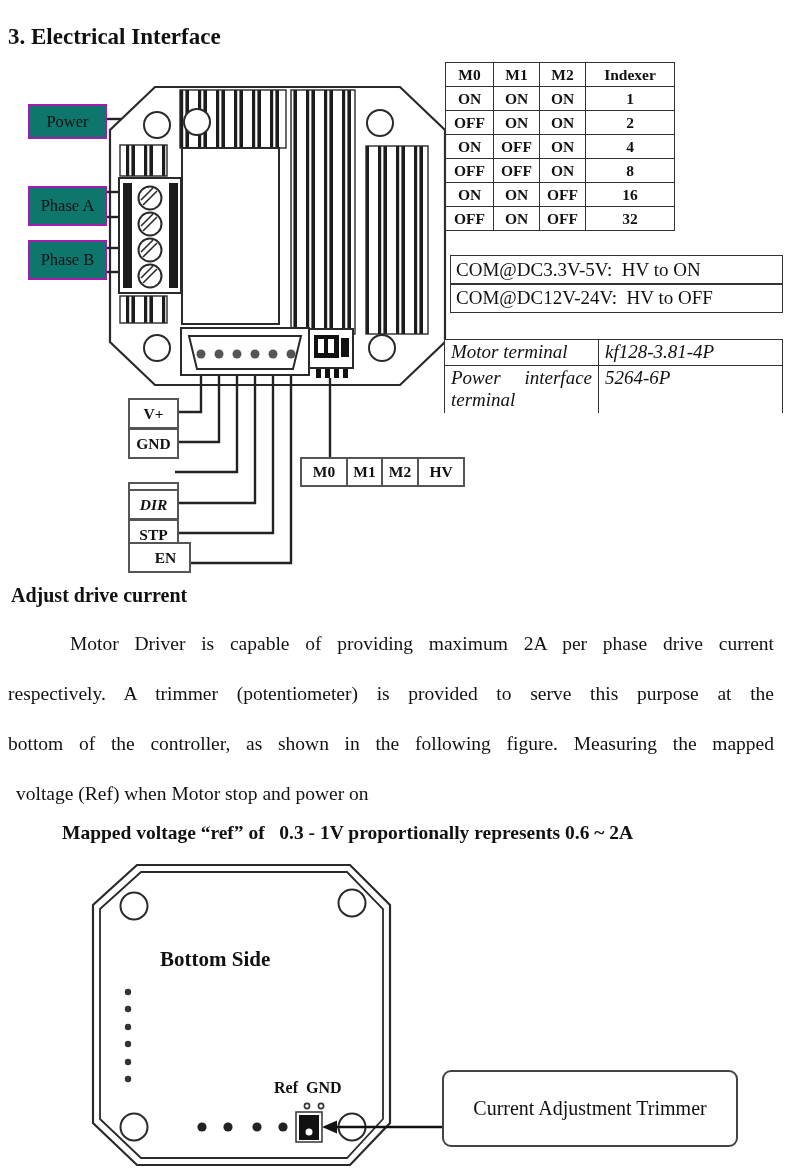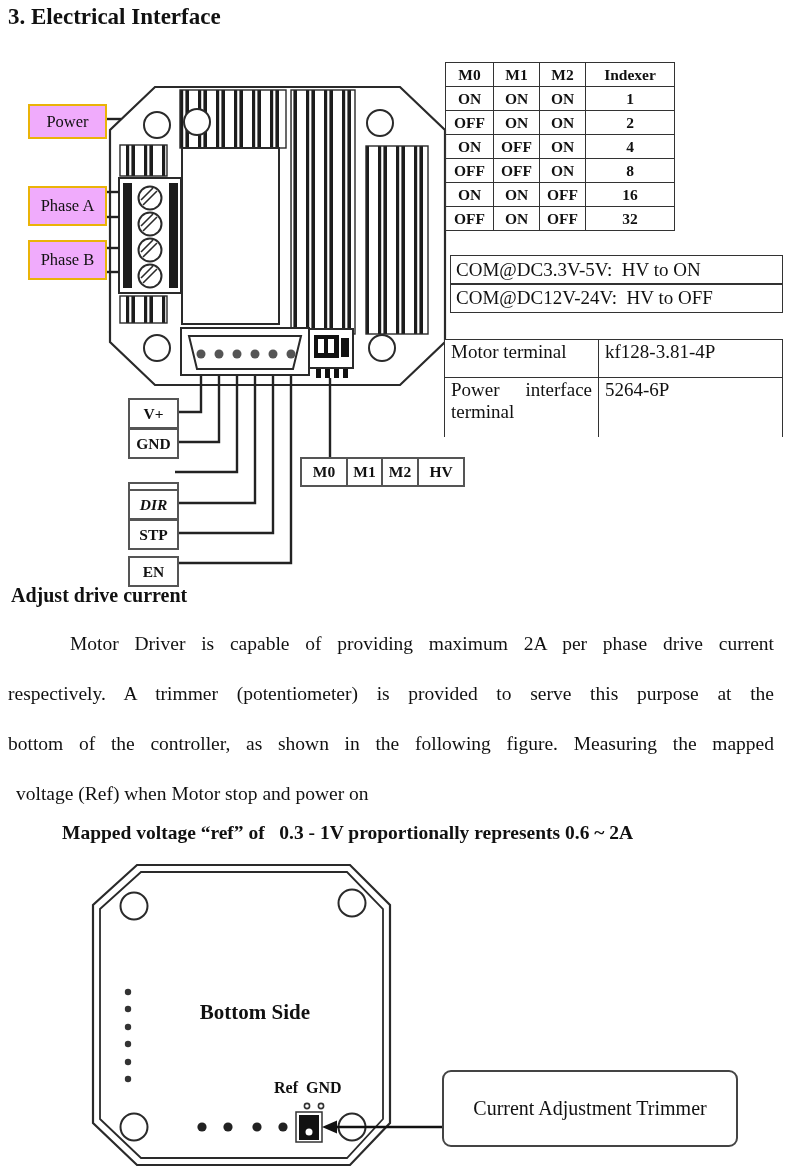--- a/index.html
+++ b/index.html
@@ -4,35 +4,35 @@
 <style>
   html,body{margin:0;padding:0;background:#fff;}
   #page{position:relative;width:800px;height:1173px;background:#fff;overflow:hidden;
         font-family:"Liberation Serif", serif;color:#111;}
   .abs{position:absolute;}
   .h1{font-size:23px;font-weight:bold;}
   .h2{font-size:20px;font-weight:bold;}
   .bodyline{width:766px;font-size:19.5px;line-height:26px;text-align:justify;text-align-last:justify;}
   .bodyline.last{text-align:left;text-align-last:left;margin-left:8px;}
   .boldnote{font-size:19.5px;font-weight:bold;white-space:pre;}
-  .lblbox{border:2px solid #eab308;background:#f0abfc;display:flex;align-items:center;justify-content:center;
+  .lblbox{border:2px solid #a21caf;background:#0f766e;display:flex;align-items:center;justify-content:center;
           font-size:16.5px;}
   .pinbox{border:2px solid #555;background:#fff;display:flex;align-items:center;justify-content:center;
           font-size:15.5px;font-weight:bold;width:47px;height:27px;left:128px;}
   .modewrap{display:flex;}
   .modecell{border:2px solid #555;border-left:none;background:#fff;height:26px;display:flex;
             align-items:center;justify-content:center;font-size:15.5px;font-weight:bold;}
   .modecell:first-child{border-left:2px solid #555;}
   table.idx{border-collapse:collapse;font-size:15.5px;font-weight:bold;}
   table.idx td{border:1.6px solid #333;text-align:center;height:23px;padding:0;}
   .comrow{border:1.4px solid #333;background:#fff;font-size:19px;display:flex;align-items:center;
           padding-left:5px;white-space:pre;height:27px;width:326px;text-align:right;}
   .termtbl{border:1.6px solid #333;border-bottom:none;display:grid;grid-template-columns:153px 184px;
            font-size:19px;background:#fff;}
-  .termtbl .c{padding:1px 6px 14px 6px;}
+  .termtbl .c{padding:1px 6px 2px 6px;font-style:italic;}
   .termtbl .r1{border-bottom:1.6px solid #333;}
   .termtbl .v{border-left:1.6px solid #333;}
   .justcell{text-align:justify;text-align-last:justify;}
   .bottomside{font-size:21px;font-weight:bold;}
   .refgnd{font-size:16px;font-weight:bold;white-space:pre;}
   .callout{border:2px solid #444;background:#fff;display:flex;align-items:center;justify-content:center;
            font-size:20px;width:292px;height:73px;}
   svg{display:block;}
 </style>
 </head>
@@ -165,32 +165,32 @@
         <rect x="299" y="1115" width="20" height="25" fill="#111"></rect>
         <circle cx="309" cy="1132" r="3.5" fill="#fff"></circle>
       </g>
       <g>
         <line x1="442" y1="1127" x2="333" y2="1127" stroke="#111" stroke-width="2.6"></line>
         <polygon points="322,1127 337,1120.5 337,1133.5" fill="#111"></polygon>
       </g>
     </g>
   </svg>
 
-  <div class="abs h1" style="left:8px;top:4px;">3. Electrical Interface</div>
+  <div class="abs h1" style="left:8px;top:24px;">3. Electrical Interface</div>
 
   <div class="abs lblbox" style="left:28px;top:104px;width:75px;height:31px;">Power</div>
   <div class="abs lblbox" style="left:28px;top:186px;width:75px;height:36px;">Phase A</div>
   <div class="abs lblbox" style="left:28px;top:240px;width:75px;height:36px;">Phase B</div>
 
   <div class="abs pinbox" style="top:398px;">V+</div>
   <div class="abs pinbox" style="top:428px;">GND</div>
   <div class="abs pinbox" style="top:458px;margin-top:24px;">COM</div>
   <div class="abs pinbox" style="top:489px;font-style:italic;">DIR</div>
   <div class="abs pinbox" style="top:519px;">STP</div>
-  <div class="abs pinbox" style="top:556px;">EN</div>
+  <div class="abs pinbox" style="top:542px;padding-left:12px;">EN</div>
 
   <div class="abs modewrap" style="left:300px;top:457px;">
     <div class="modecell" style="width:44px;">M0</div>
     <div class="modecell" style="width:33px;">M1</div>
     <div class="modecell" style="width:34px;">M2</div>
     <div class="modecell" style="width:44px;">HV</div>
   </div>
 
   <table class="idx abs" style="left:445px;top:62px;">
     <tbody>
@@ -249,17 +249,17 @@
     <div class="c v">5264-6P</div>
   </div>
 
   <div class="abs h2" style="left:11px;top:584px;">Adjust drive current</div>
   <div class="abs bodyline" style="left:8px;top:631px;padding-left:62px;width:704px;">Motor Driver is capable of providing maximum 2A per phase drive current</div>
   <div class="abs bodyline" style="left:8px;top:731px;">bottom of the controller, as shown in the following figure. Measuring the mapped</div>
   <div class="abs bodyline" style="left:8px;top:681px;">respectively. A trimmer (potentiometer) is provided to serve this purpose at the</div>
   <div class="abs bodyline last" style="left:8px;top:781px;">voltage (Ref) when Motor stop and power on</div>
   <div class="abs boldnote" style="left:62px;top:822px;">Mapped voltage “ref” of   0.3 - 1V proportionally represents 0.6 ~ 2A</div>
 
-  <div class="abs bottomside" style="left:160px;top:1000px;width:150px;text-align:right;">Bottom Side</div>
+  <div class="abs bottomside" style="left:160px;top:947px;width:150px;text-align:left;">Bottom Side</div>
   <div class="abs refgnd" style="left:274px;top:1079px;">Ref  GND</div>
   <div class="abs callout" style="left:442px;top:1070px;border-radius:9px;">Current Adjustment Trimmer</div>
 
 </div>
 
 </body></html>

